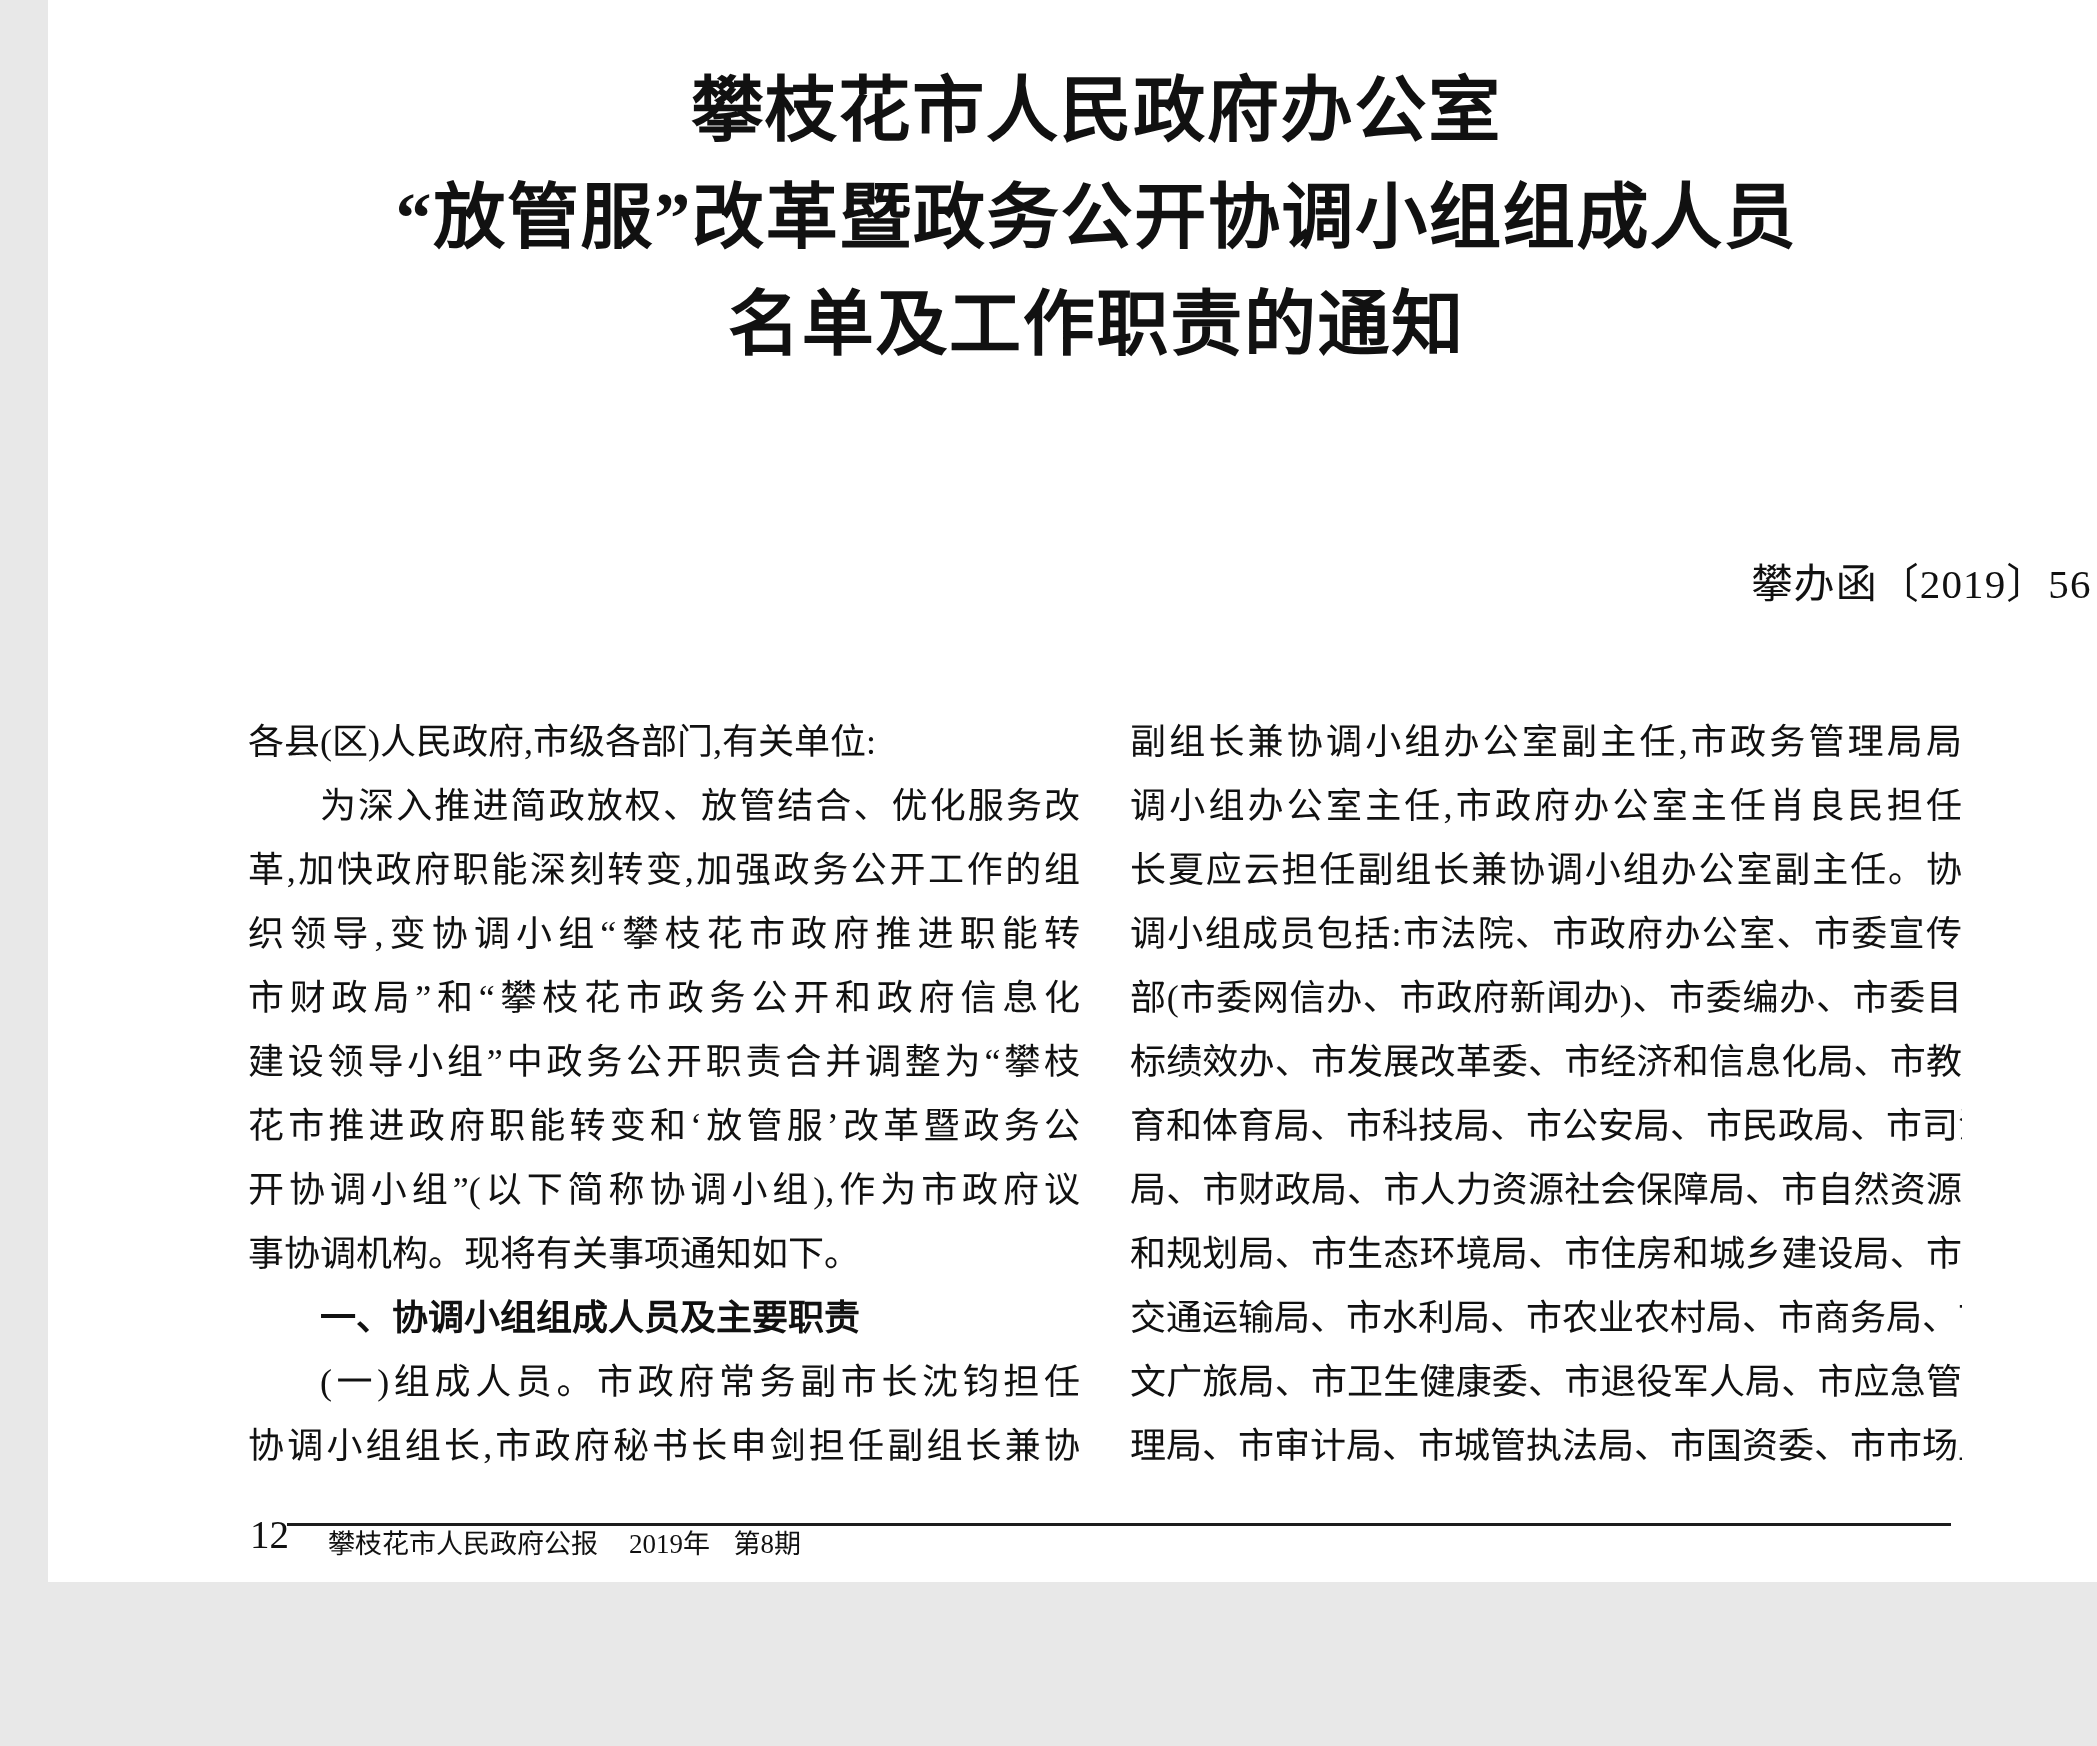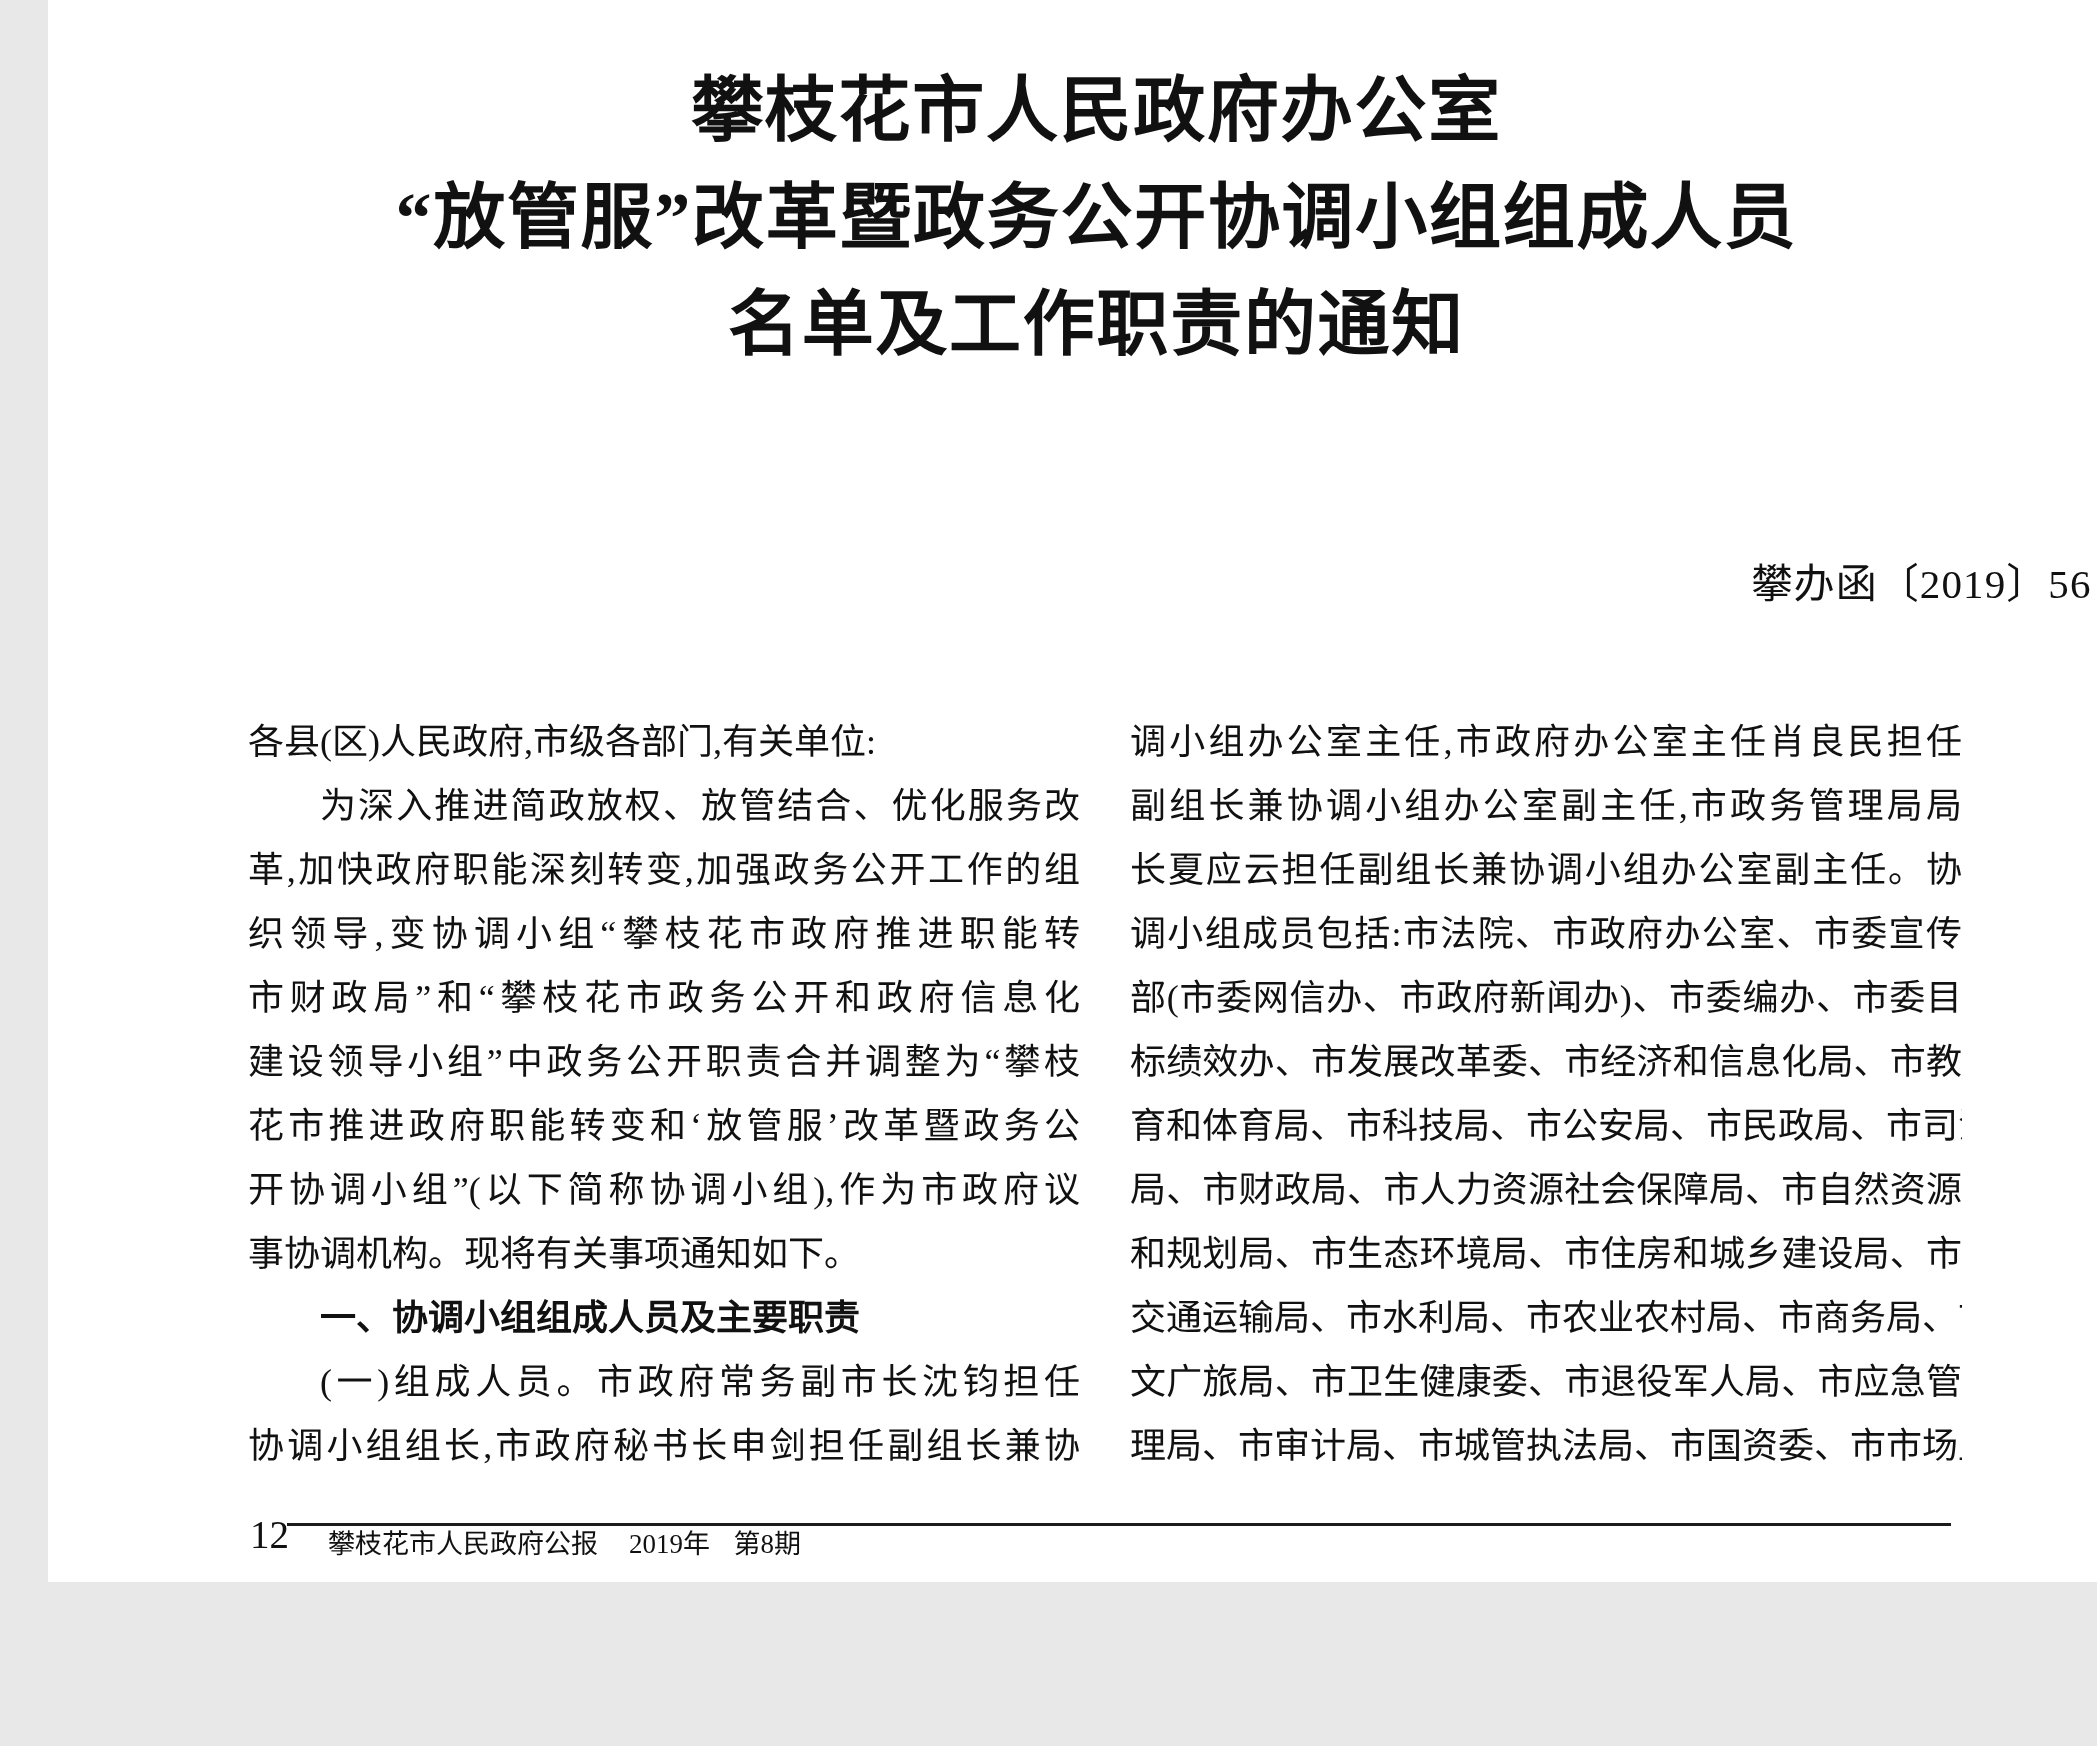--- a/index.html
+++ b/index.html
@@ -133,22 +133,22 @@
       <p class="bl">建设领导小组”中政务公开职责合并调整为“攀枝</p>
       <p class="bl">花市推进政府职能转变和‘放管服’改革暨政务公</p>
       <p class="bl">开协调小组”(以下简称协调小组),作为市政府议</p>
       <p class="bl natural">事协调机构。现将有关事项通知如下。</p>
       <p class="bl heading indent">一、协调小组组成人员及主要职责</p>
       <p class="bl indent">(一)组成人员。市政府常务副市长沈钧担任</p>
       <p class="bl">协调小组组长,市政府秘书长申剑担任副组长兼协</p>
     </section>
 
     <section class="col">
+      <p class="bl">副组长兼协调小组办公室副主任,市政务管理局局</p>
       <p class="bl">调小组办公室主任,市政府办公室主任肖良民担任</p>
-      <p class="bl">副组长兼协调小组办公室副主任,市政务管理局局</p>
       <p class="bl">长夏应云担任副组长兼协调小组办公室副主任。协</p>
       <p class="bl">调小组成员包括:市法院、市政府办公室、市委宣传</p>
       <p class="bl">部(市委网信办、市政府新闻办)、市委编办、市委目</p>
       <p class="bl">标绩效办、市发展改革委、市经济和信息化局、市教</p>
       <p class="bl">育和体育局、市科技局、市公安局、市民政局、市司法</p>
       <p class="bl">局、市财政局、市人力资源社会保障局、市自然资源</p>
       <p class="bl">和规划局、市生态环境局、市住房和城乡建设局、市</p>
       <p class="bl">交通运输局、市水利局、市农业农村局、市商务局、市</p>
       <p class="bl">文广旅局、市卫生健康委、市退役军人局、市应急管</p>
       <p class="bl">理局、市审计局、市城管执法局、市国资委、市市场监</p>

